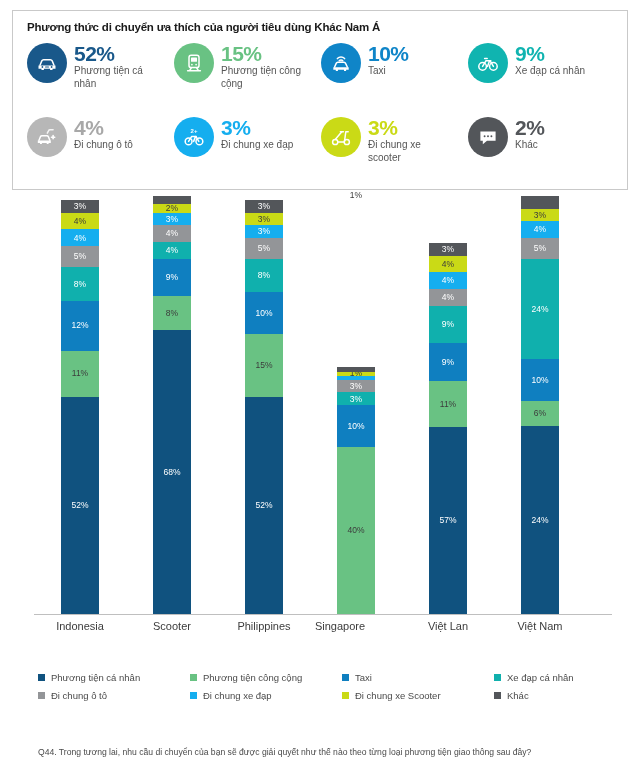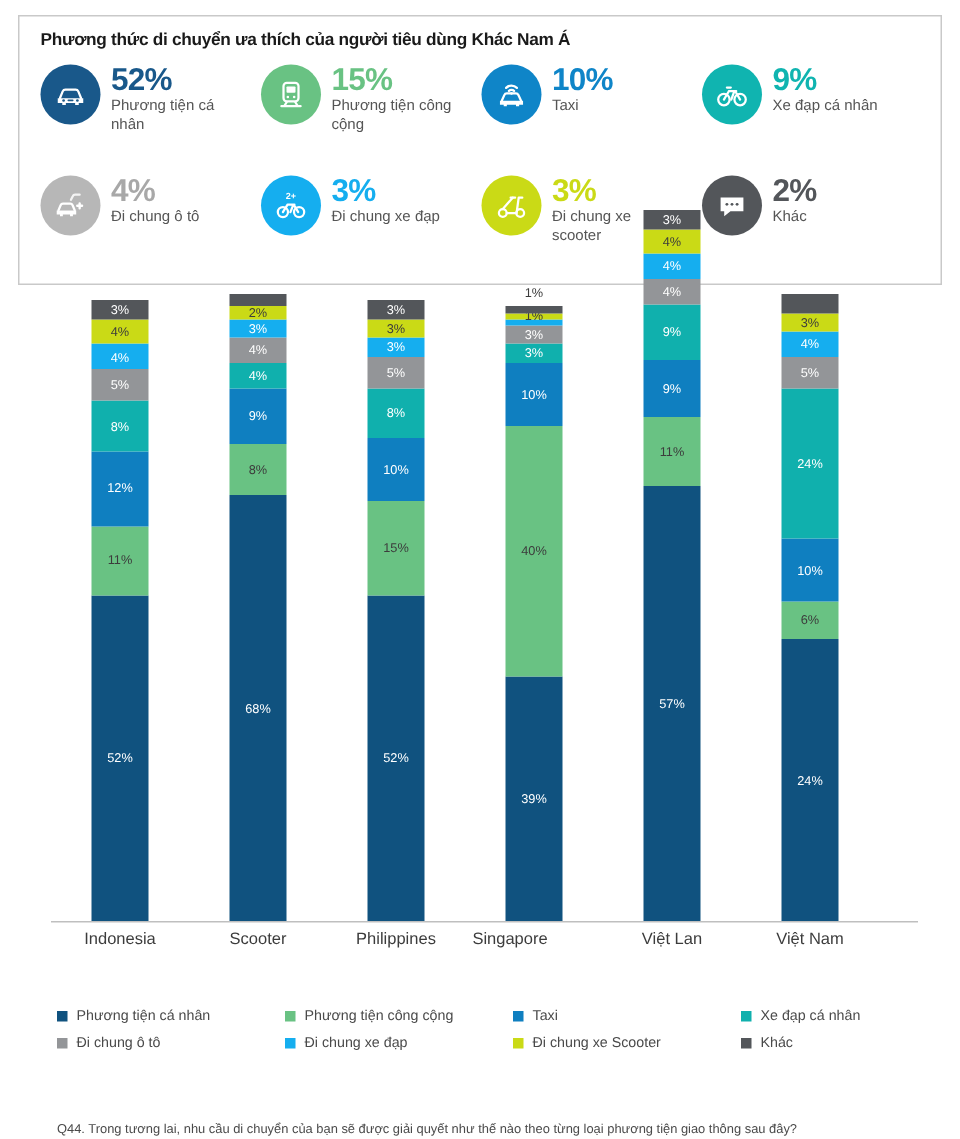--- a/index.html
+++ b/index.html
@@ -364,23 +364,20 @@
             <div class="seg" style="background: rgb(202, 218, 22); height: 12.54px;">
               <span class="seg-label dark">3%</span>
             </div>
             <div class="seg" style="background: rgb(83, 86, 90); height: 12.54px;">
               <span class="seg-label light">3%</span>
             </div>
           </div>
         </div>
         <div class="bar-col" style="left: 276px;">
           <div class="bar">
-            <div class="seg" style="background: rgb(16, 82, 127); height: 163.02px;">
-              <span class="seg-label light">39%</span>
-            </div>
             <div class="seg" style="background: rgb(105, 194, 131); height: 167.2px;">
               <span class="seg-label dark">40%</span>
             </div>
             <div class="seg" style="background: rgb(15, 127, 192); height: 41.8px;">
               <span class="seg-label light">10%</span>
             </div>
             <div class="seg" style="background: rgb(16, 176, 173); height: 12.54px;">
               <span class="seg-label light">3%</span>
             </div>
             <div class="seg" style="background: rgb(147, 149, 152); height: 12.54px;">
@@ -389,21 +386,21 @@
             <div class="seg" style="background: rgb(21, 174, 239); height: 4.18px;"></div>
             <div class="seg" style="background: rgb(202, 218, 22); height: 4.18px;">
               <span class="seg-label dark">1%</span>
             </div>
             <div class="seg" style="background: rgb(83, 86, 90); height: 4.18px;"></div>
           </div>
           <div class="callout" style="bottom: 413.64px;">1%</div>
         </div>
         <div class="bar-col" style="left: 368px;">
           <div class="bar">
-            <div class="seg" style="background: rgb(16, 82, 127); height: 290px;">
+            <div class="seg" style="background: rgb(16, 82, 127); height: 187px;">
               <span class="seg-label light">57%</span>
             </div>
             <div class="seg" style="background: rgb(105, 194, 131); height: 45.98px;">
               <span class="seg-label dark">11%</span>
             </div>
             <div class="seg" style="background: rgb(15, 127, 192); height: 37.62px;">
               <span class="seg-label light">9%</span>
             </div>
             <div class="seg" style="background: rgb(16, 176, 173); height: 37.62px;">
               <span class="seg-label light">9%</span>

